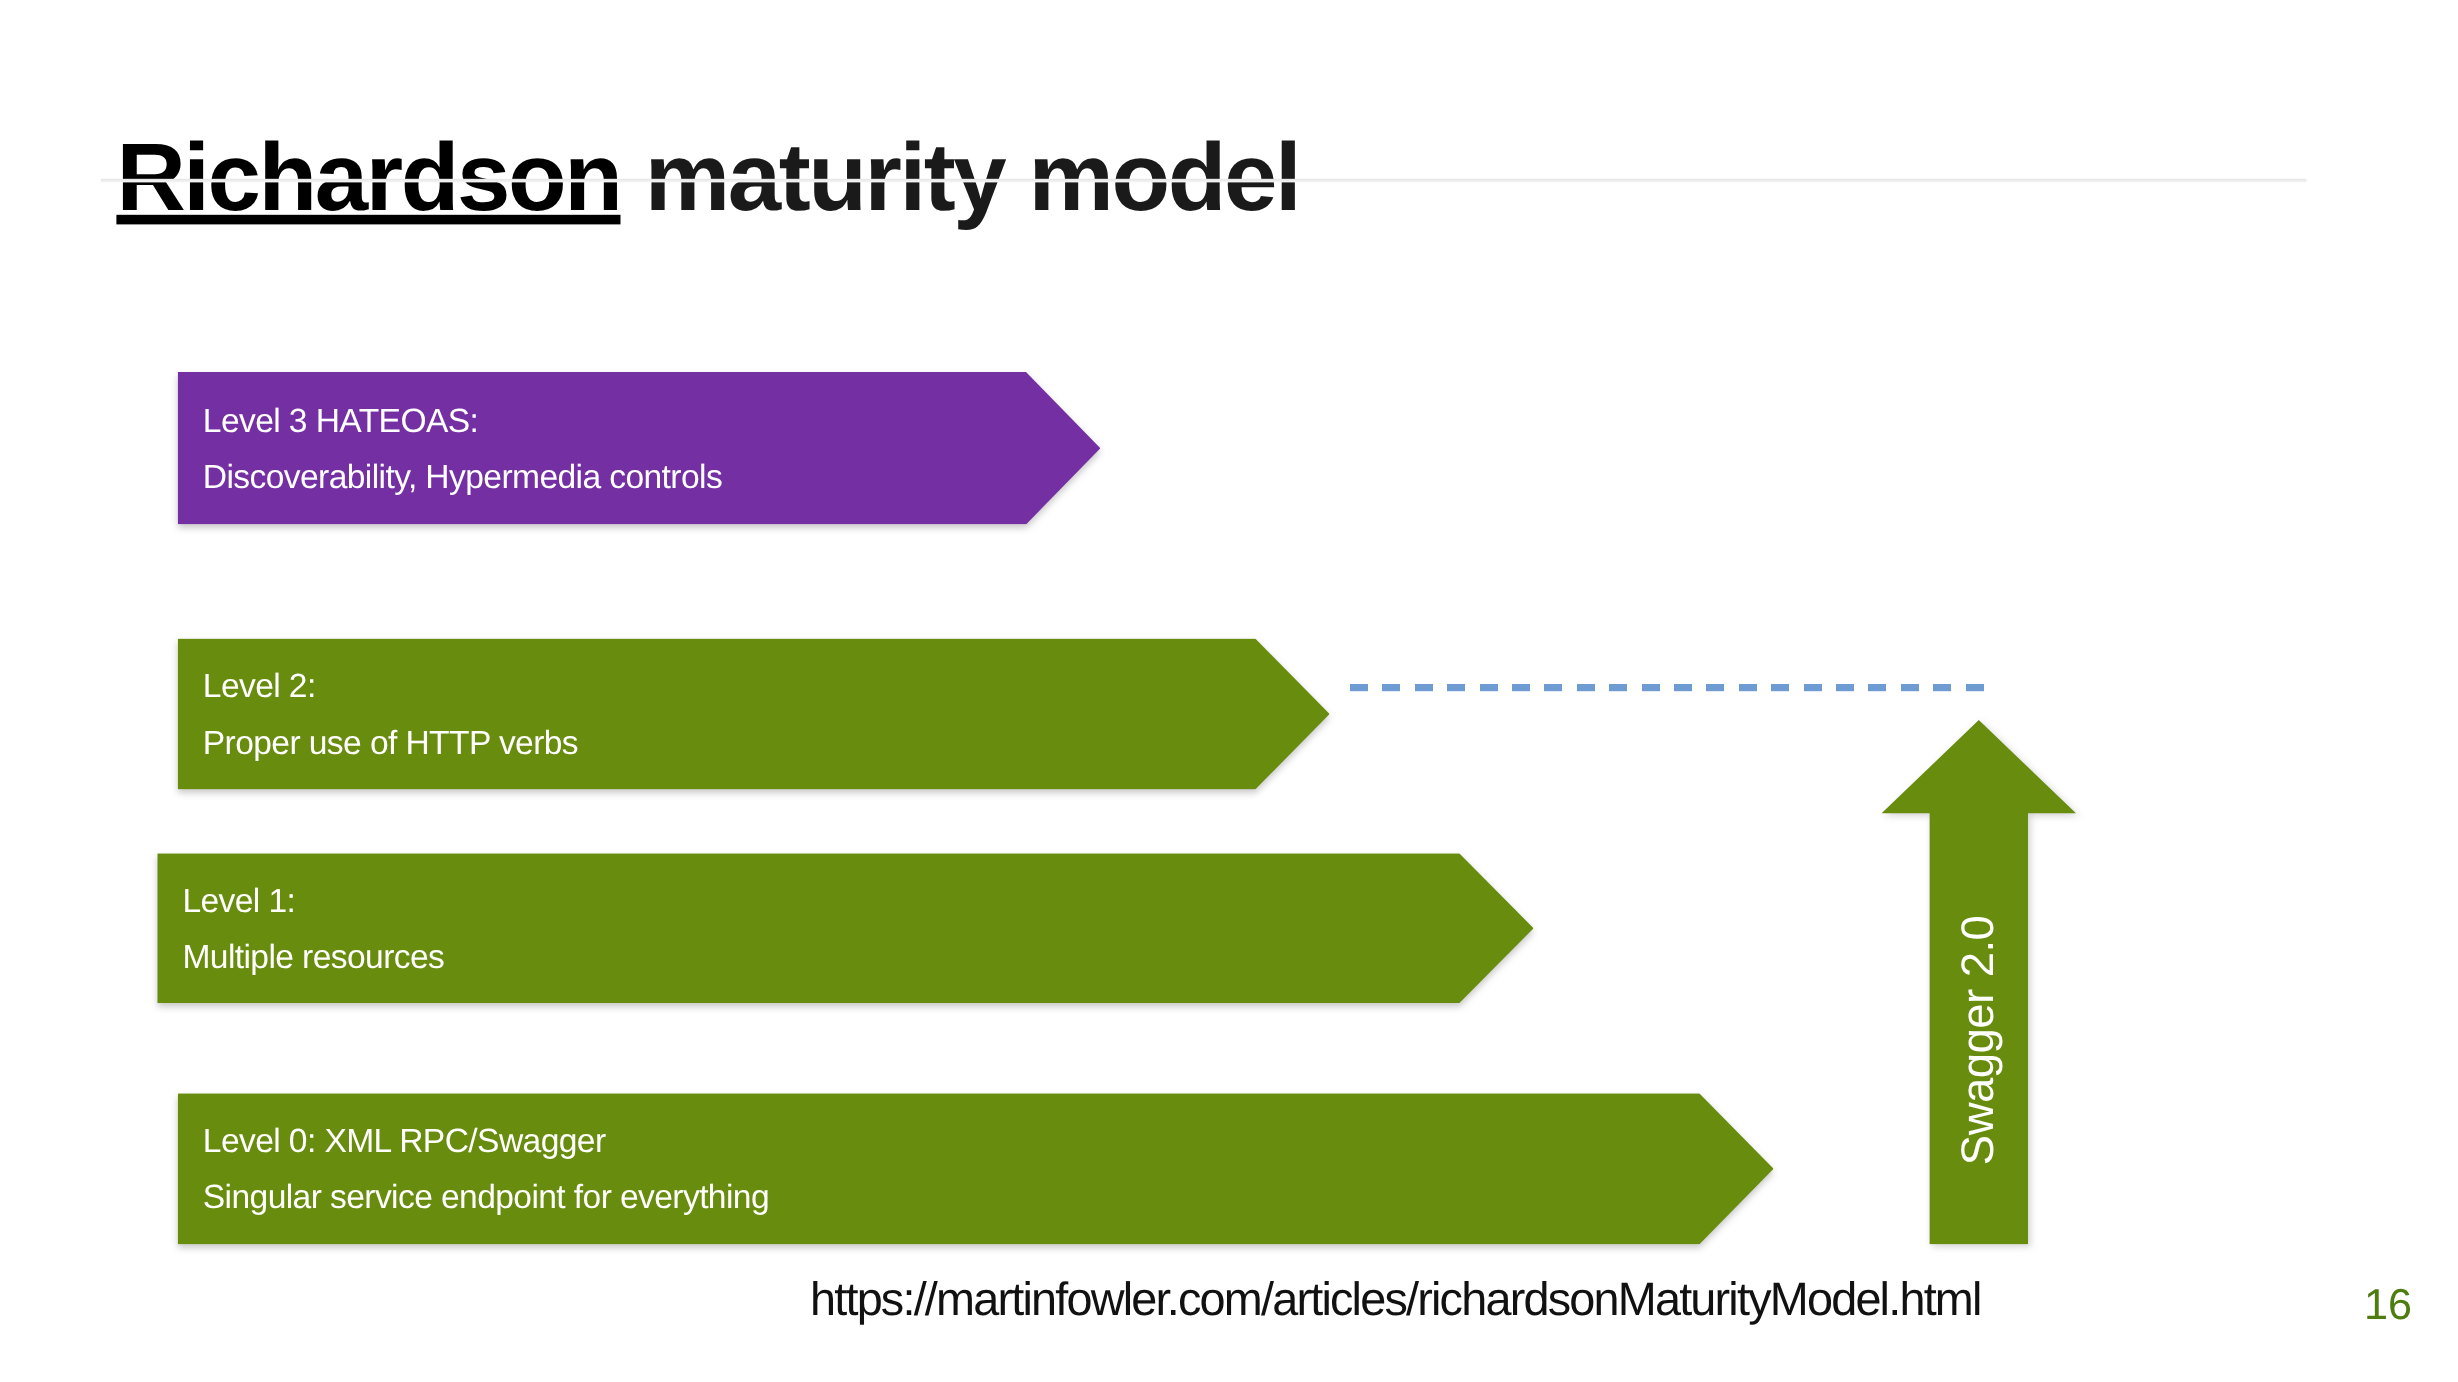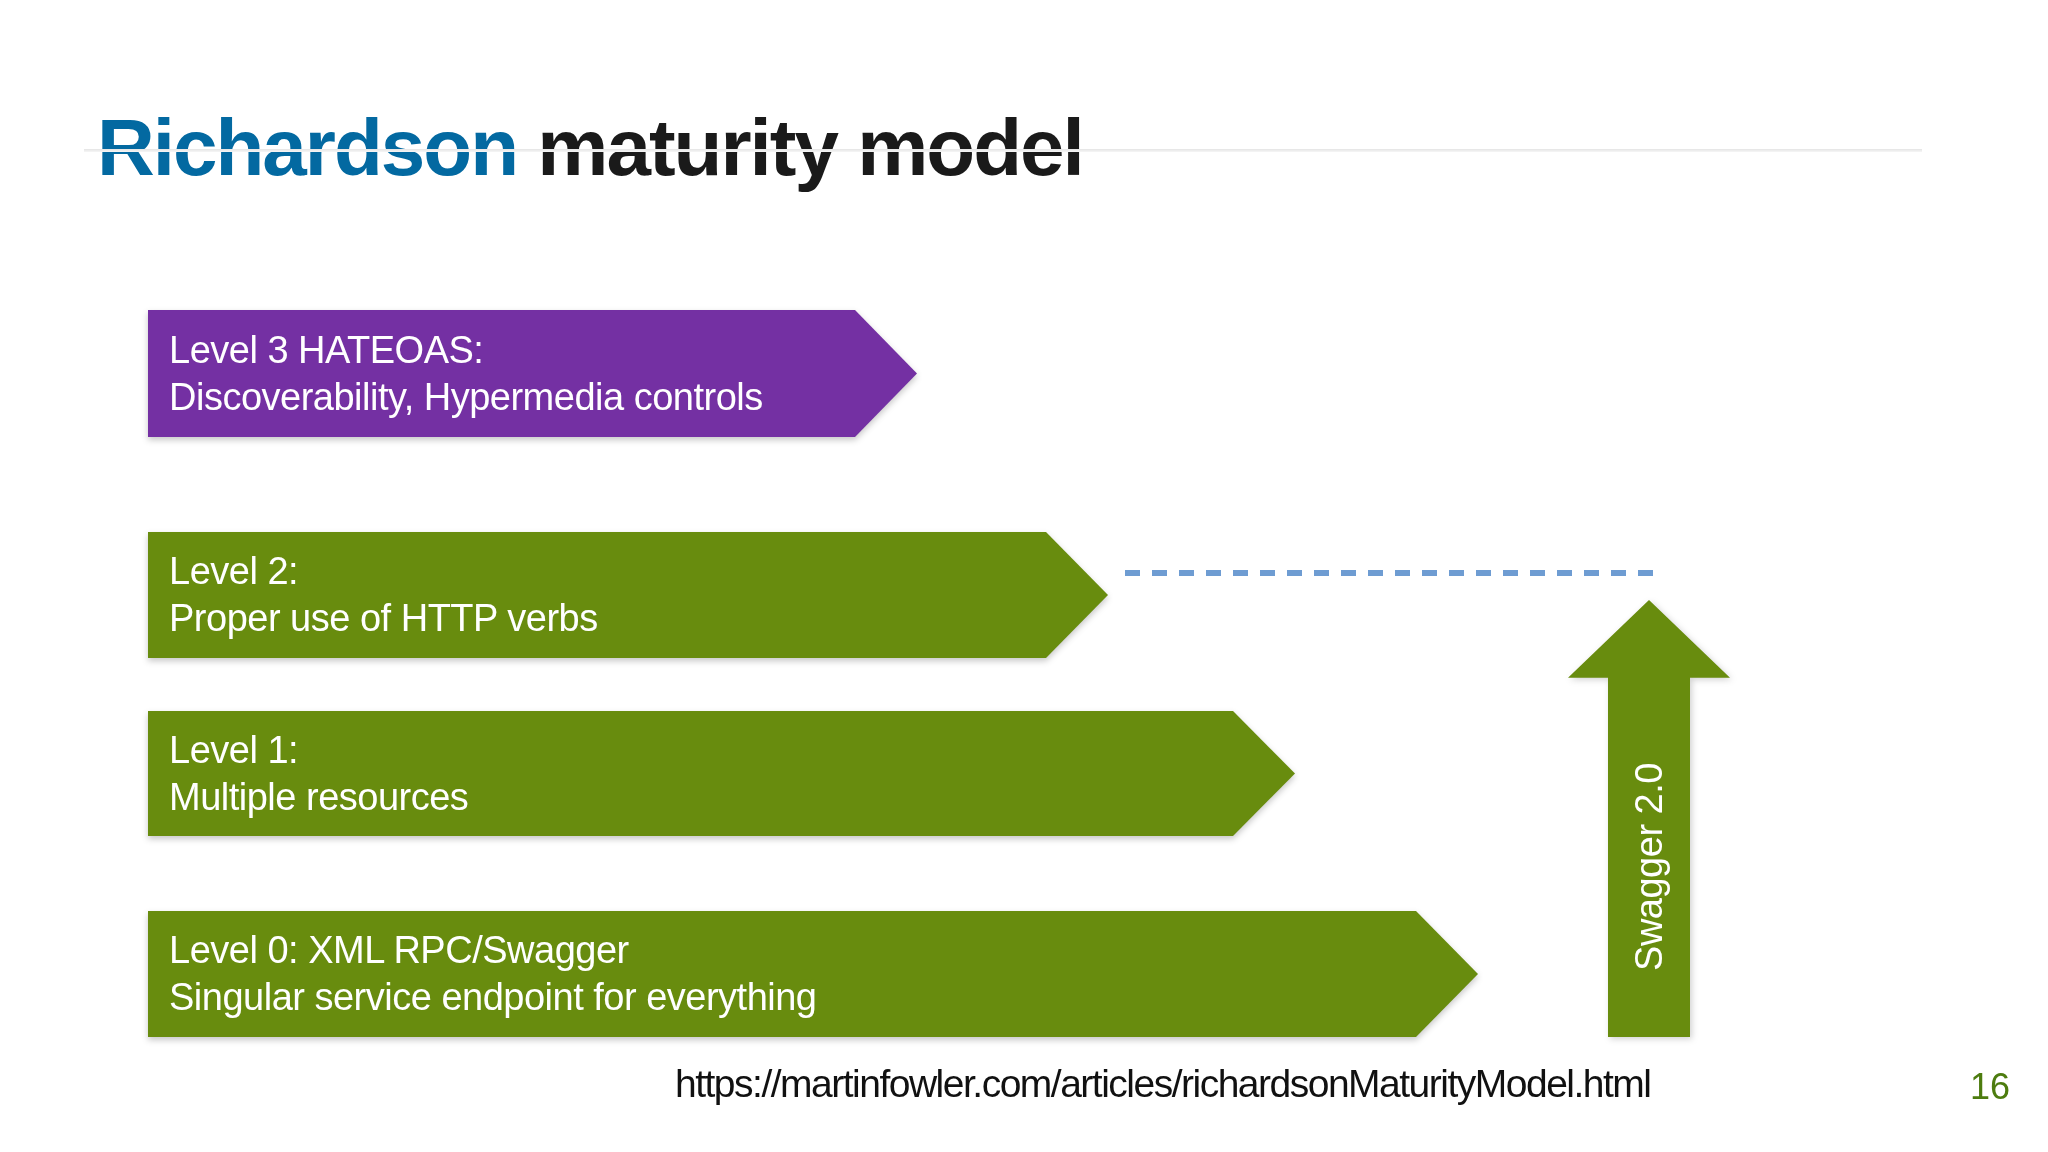--- a/index.html
+++ b/index.html
@@ -20,21 +20,21 @@
   .title {
     position: absolute;
     left: 97px;
     top: 50px;
     font-size: 80px;
     letter-spacing: -2px;
     color: #1a1a1a;
     white-space: nowrap;
     line-height: 1.1;
   }
-  .title .muted { color: #0369a1; }
+  .title .muted { color: #000000; text-decoration: underline; }
 
   .title-rule {
     position: absolute;
     left: 84px;
     top: 149px;
     width: 1838px;
     height: 3px;
     background: linear-gradient(to bottom, #e4e4e4, #f6f6f6);
   }
 
@@ -46,28 +46,28 @@
   .arrow {
     width: 100%;
     height: 100%;
     clip-path: polygon(0 0, calc(100% - 62px) 0, 100% 50%, calc(100% - 62px) 100%, 0 100%);
     display: flex;
     flex-direction: column;
     justify-content: center;
     padding-left: 21px;
     box-sizing: border-box;
     color: #ffffff;
-    font-size: 38px;
+    font-size: 28px;
     letter-spacing: -0.5px;
     line-height: 47px;
     white-space: nowrap;
   }
   #level-3-wrap { left: 148px; top: 310px; width: 769px;  height: 127px; }
   #level-2-wrap { left: 148px; top: 511px; width: 960px;  height: 126px; }
-  #level-1-wrap { left: 148px; top: 711px; width: 1147px; height: 125px; }
+  #level-1-wrap { left: 131px; top: 711px; width: 1147px; height: 125px; }
   #level-0-wrap { left: 148px; top: 911px; width: 1330px; height: 126px; }
 
   
   .dashed-line {
     position: absolute;
     left: 1125px;
     top: 570px;
     width: 537px;
     height: 6px;
     background: repeating-linear-gradient(90deg,

